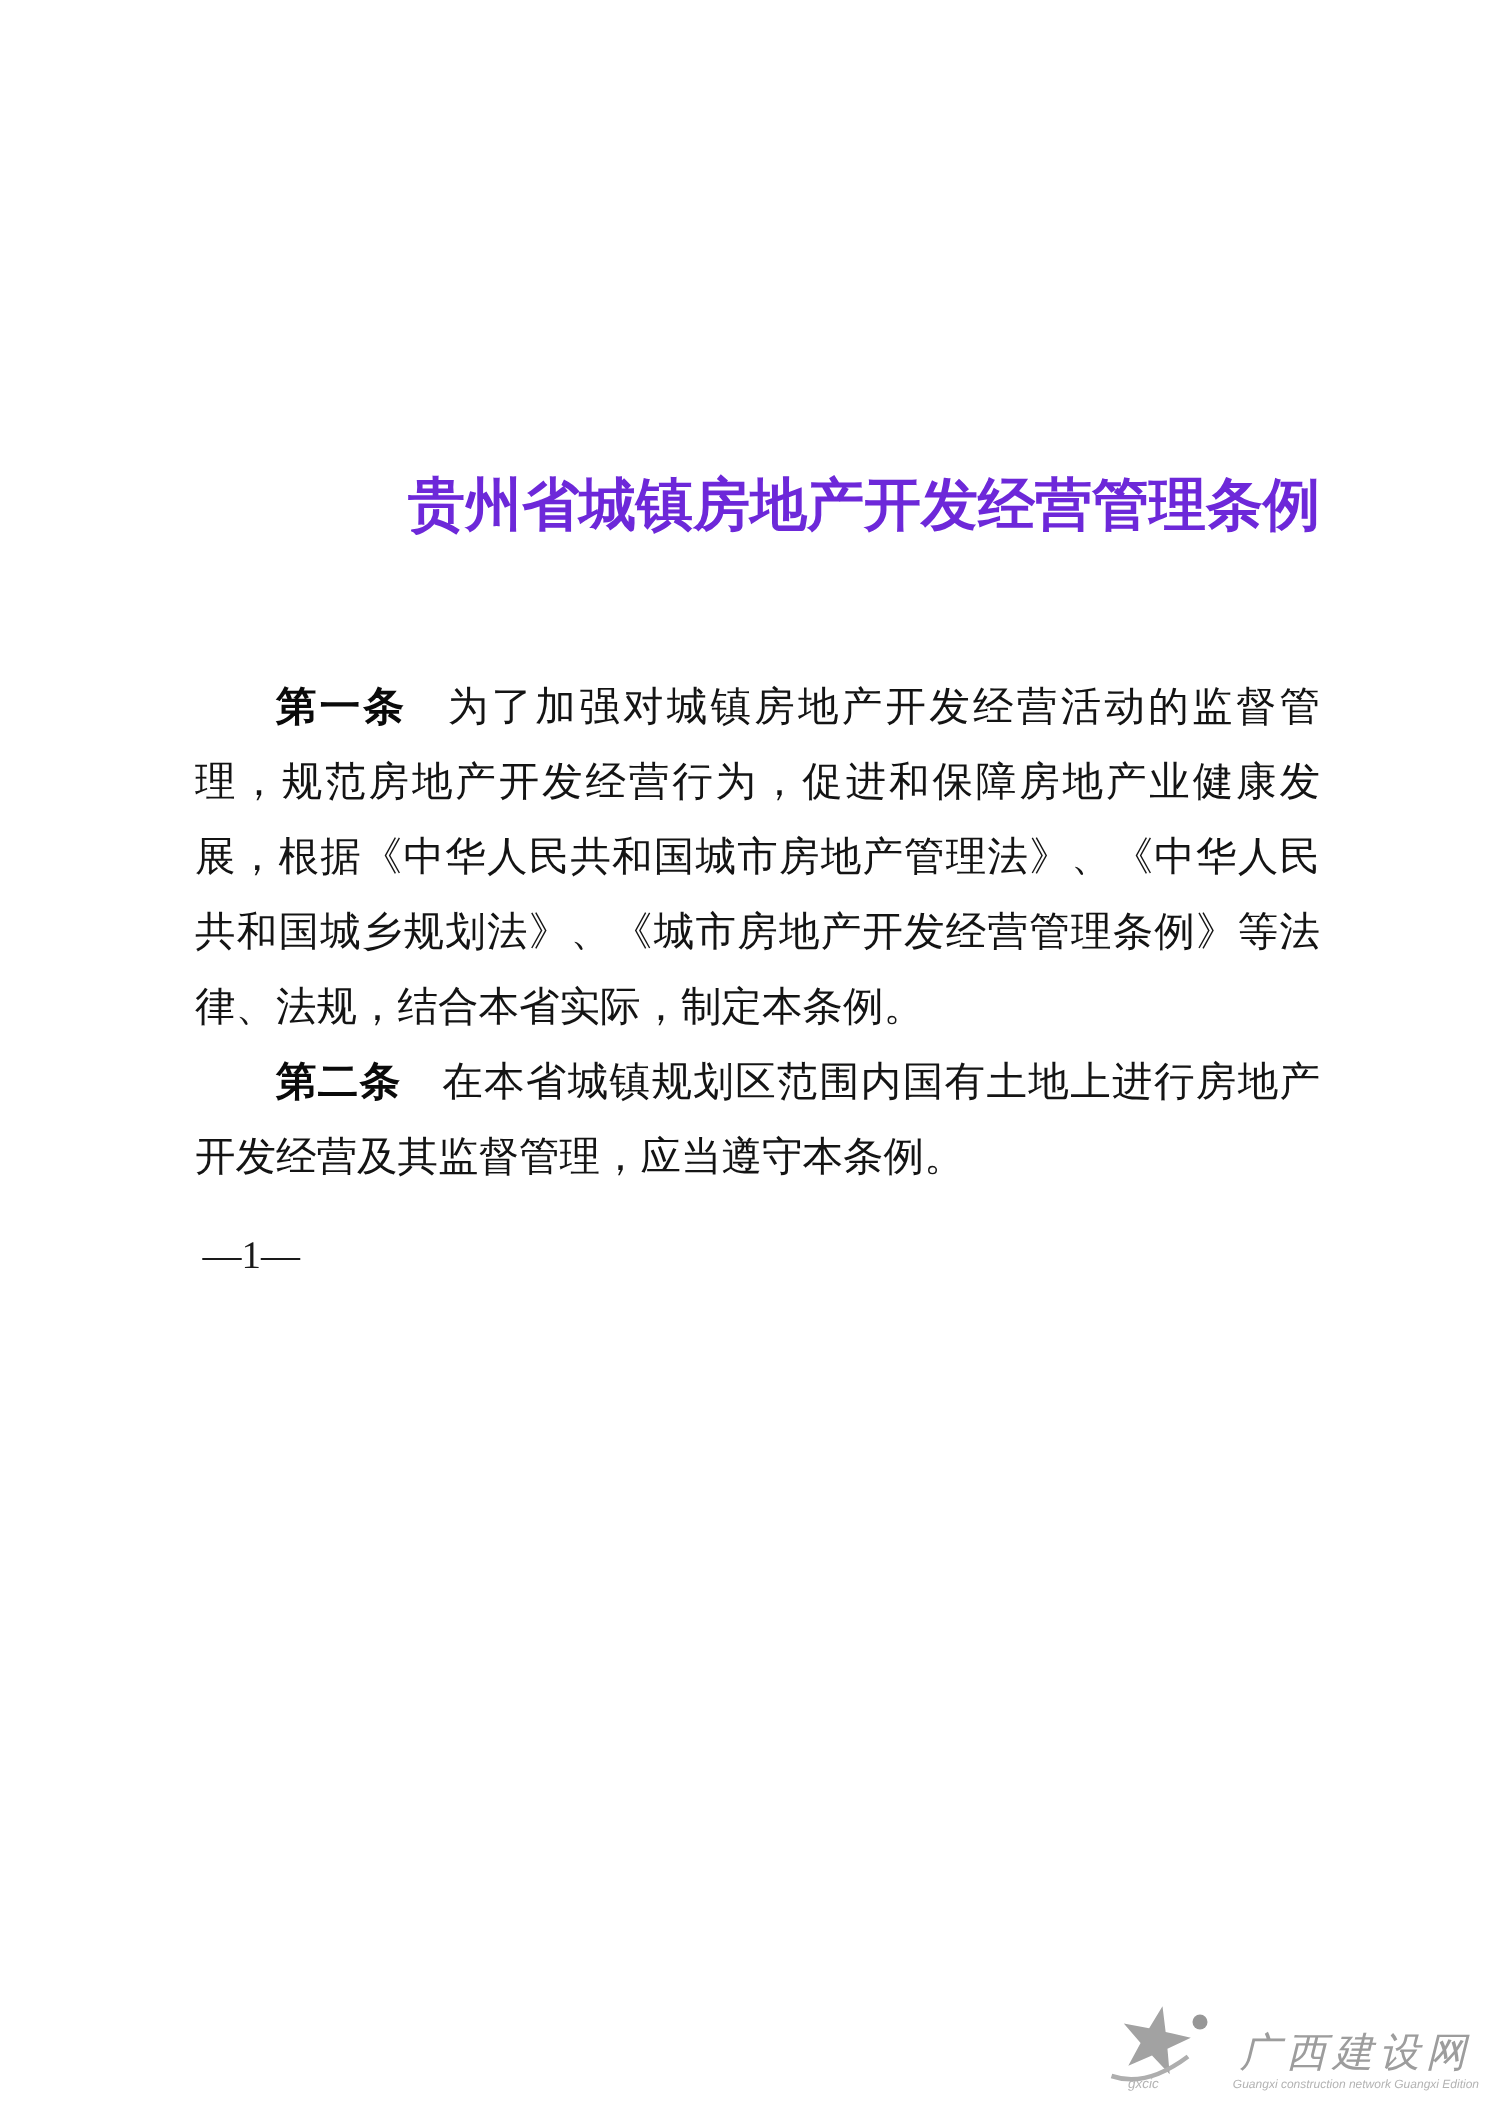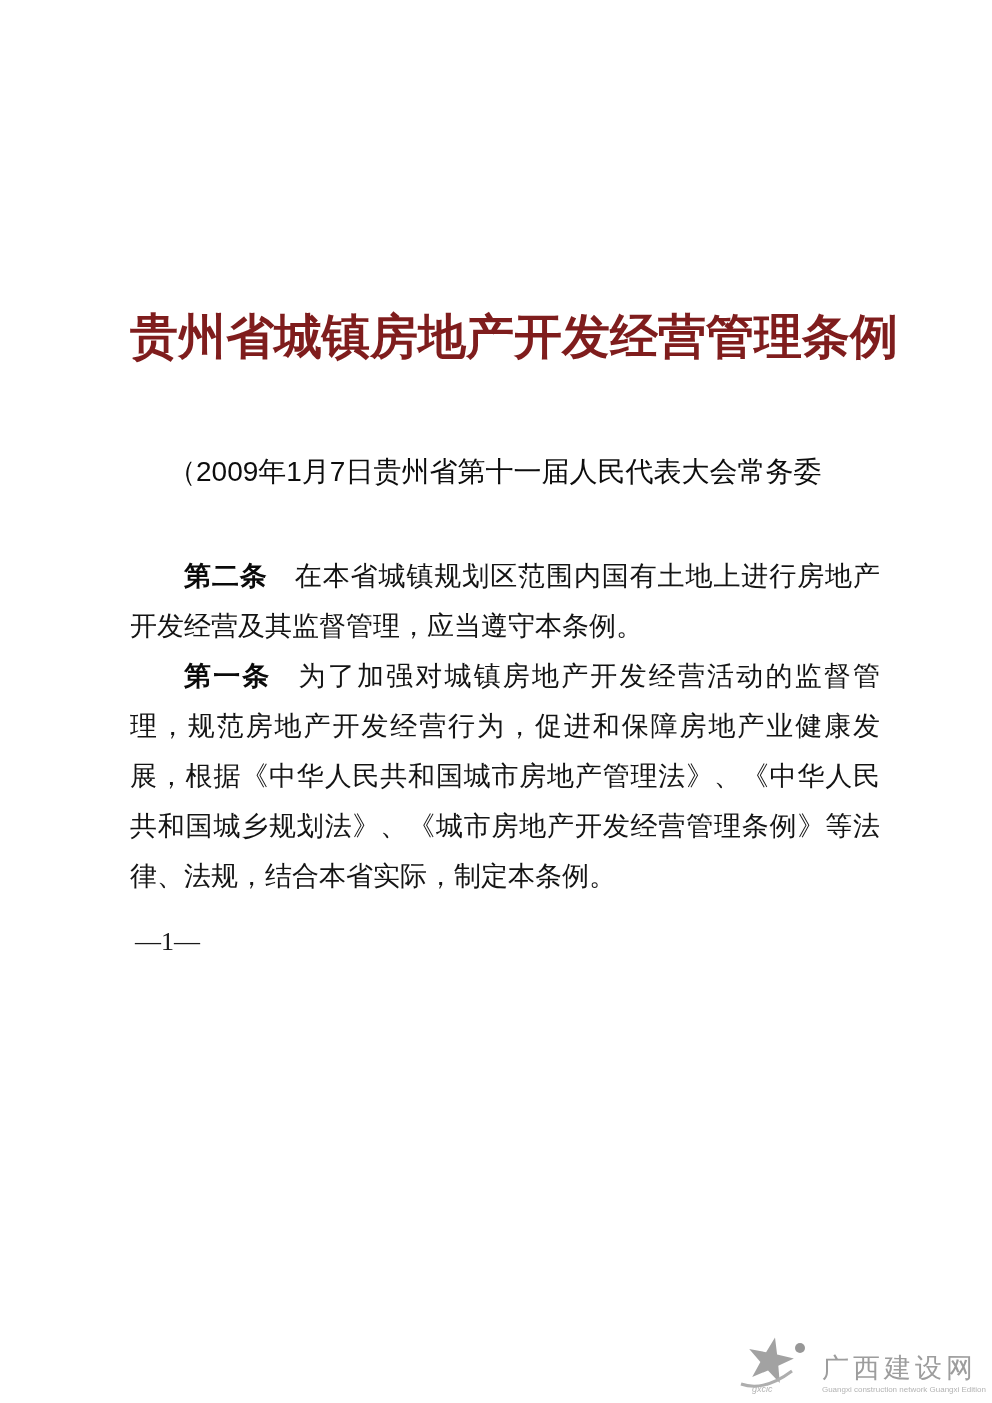--- a/index.html
+++ b/index.html
@@ -12,26 +12,26 @@
     color: #111111;
   }
   .content {
     position: absolute;
     left: 130px;
     top: 0;
     width: 750px;
   }
   .doc-title {
     margin: 314px 0 0 0;
-    text-align: left;
+    text-align: right;
     font-family: "Liberation Sans", sans-serif;
     font-weight: bold;
-    font-size: 48px;
+    font-size: 38px;
     line-height: 46px;
-    color: #7f1d1d;
+    color: #6d28d9;
     letter-spacing: 0px;
     white-space: nowrap;
   }
   .doc-subtitle {
     margin-top: 86px;
     padding-left: 38px;
     font-family: "Liberation Sans", sans-serif;
     font-weight: 500;
     font-size: 28px;
     line-height: 52px;
@@ -75,21 +75,21 @@
   }
   .watermark {
     position: absolute;
     right: 6px;
     bottom: 8px;
     display: flex;
     align-items: flex-end;
     gap: 8px;
   }
   .wm-logo { display: block; }
-  .wm-text { display: flex; flex-direction: column; align-items: flex-start; }
+  .wm-text { display: flex; flex-direction: column; align-items: center; font-style: italic; }
   .wm-cn {
     font-family: "Liberation Sans", sans-serif;
     font-weight: 500;
     font-size: 27px;
     line-height: 30px;
     letter-spacing: 4px;
     color: #9d9d9d;
     white-space: nowrap;
   }
   .wm-en {
@@ -103,28 +103,27 @@
 </style>
 </head>
 <body>
 
 <div class="page">
   <div class="content">
 
     <h1 class="doc-title">贵州省城镇房地产开发经营管理条例</h1>
 
     <div class="doc-subtitle">
-      <div>（2009年1月7日贵州省第十一届人民代表大会常务委</div>
     </div>
 
 
     <div class="doc-body">
+      <p class="para"><b class="para-label">第一条</b><span>为了加强对城镇房地产开发经营活动的监督管理，规范房地产开发经营行为，促进和保障房地产业健康发展，根据《中华人民共和国城市房地产管理法》、《中华人民共和国城乡规划法》、《城市房地产开发经营管理条例》等法律、法规，结合本省实际，制定本条例。</span></p>
+
       <p class="para"><b class="para-label">第二条</b><span>在本省城镇规划区范围内国有土地上进行房地产开发经营及其监督管理，应当遵守本条例。</span></p>
-
-      <p class="para"><b class="para-label">第一条</b><span>为了加强对城镇房地产开发经营活动的监督管理，规范房地产开发经营行为，促进和保障房地产业健康发展，根据《中华人民共和国城市房地产管理法》、《中华人民共和国城乡规划法》、《城市房地产开发经营管理条例》等法律、法规，结合本省实际，制定本条例。</span></p>
 
 
     </div>
 
     <div class="page-number">—1—</div>
   </div>
 
   <div class="watermark">
     <svg class="wm-logo" width="78" height="60" viewBox="0 0 78 60" xmlns="http://www.w3.org/2000/svg">
       <polygon points="39,2.5 41.1,19.6 57.9,23.5 42.3,30.8 43.8,47.9 32,35.4 16.2,42.1 24.4,27 13.2,14 30.1,17.2" fill="#a2a2a2"></polygon>

